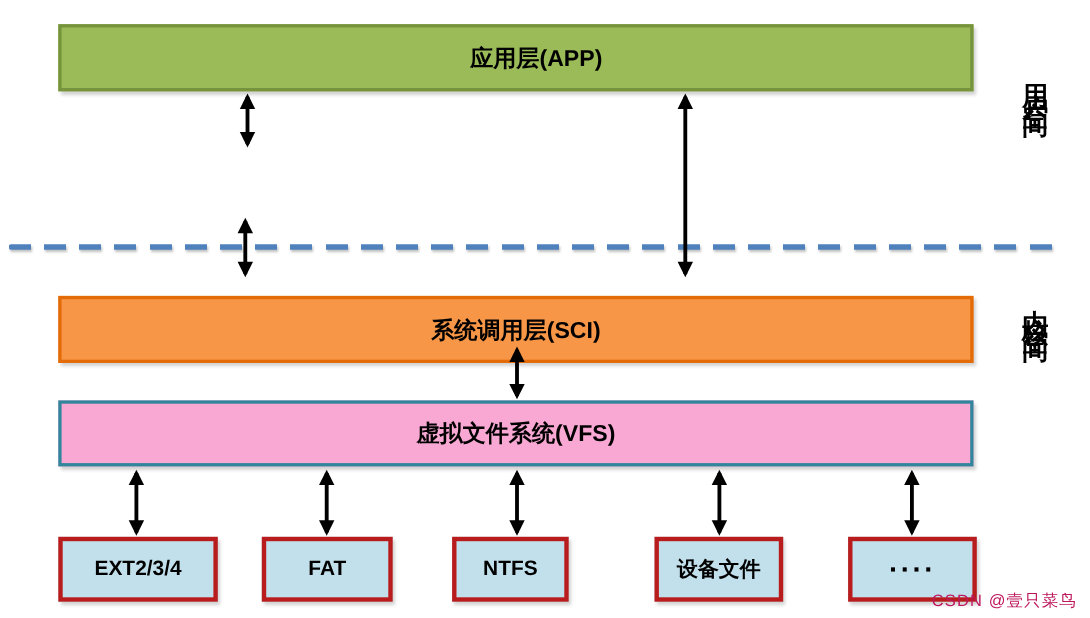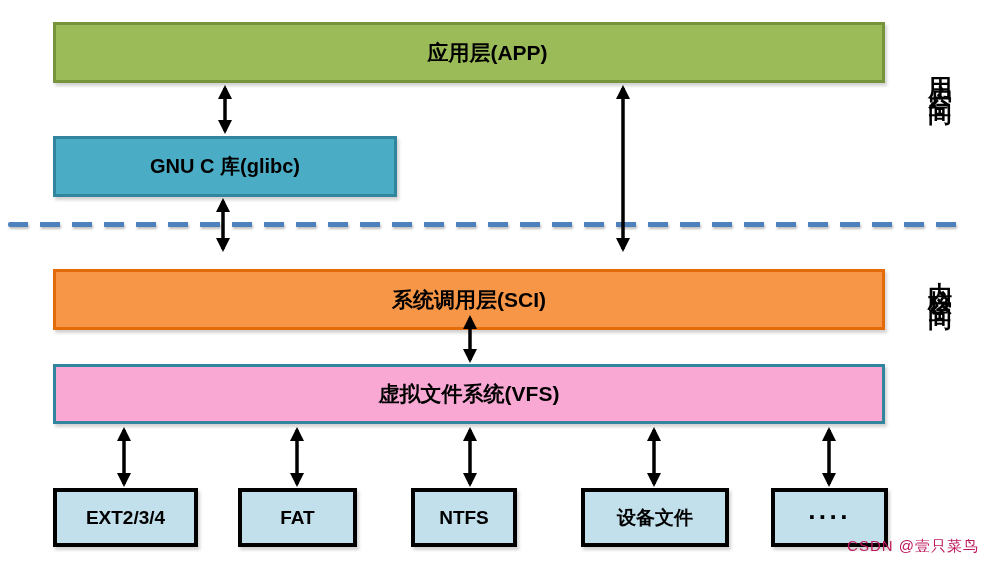--- a/index.html
+++ b/index.html
@@ -27,27 +27,27 @@
     box-shadow: 2px 3px 3px rgba(0,0,0,0.18);
   }
   .layer-wide { left: 53px; width: 832px; height: 61px; font-size: 21px; }
   .box-app   { top: 22px;  background: #9BBB59; border: 3px solid #77933C; padding-left: 37px; }
   .box-glibc { top: 136px; left: 53px; width: 344px; height: 61px;
                background: #4BACC6; border: 3px solid #31859C; font-size: 20px; }
   .box-sci   { top: 253px; background: #F79646; border: 3px solid #E36C09; margin-top: 16px; }
   .box-vfs   { top: 364px; height: 60px; background: #f9a8d4; border: 3px solid #31859C; }
   .fs-box {
     top: 488px; height: 59px;
-    background: #C2E0EB; border: 4px solid #000000;
+    background: #C2E0EB; border: 4px solid #b91c1c;
     font-size: 19px;
   }
   .fs-ext  { left: 53px;  width: 145px; }
   .fs-fat  { left: 238px; width: 119px; }
   .fs-ntfs { left: 411px; width: 106px; }
-  .fs-dev  { left: 581px; width: 148px; }
+  .fs-dev  { left: 595px; width: 117px; }
   .fs-more { left: 771px; width: 117px; font-size: 26px; letter-spacing: 2px; }
   .dashed-line {
     position: absolute;
     left: 8px; top: 222px;
     width: 956px; height: 5px;
     background: repeating-linear-gradient(90deg,
       #4F81BD 0px, #4F81BD 20px,
       transparent 20px, transparent 32px);
     border-radius: 2px;
     filter: drop-shadow(1px 2px 1px rgba(0,0,0,0.25));
@@ -81,23 +81,20 @@
 </style>
 </head>
 <body>
 
 <div class="stage">
 
   <div class="box layer-wide box-app">
     <span>应用层(APP)</span>
   </div>
 
-  <div class="box box-glibc">
-    <span>GNU C 库(glibc)</span>
-  </div>
 
   <div class="dashed-line"></div>
 
   <div class="box layer-wide box-sci">
     <span>系统调用层(SCI)</span>
   </div>
 
   <div class="box layer-wide box-vfs">
     <span>虚拟文件系统(VFS)</span>
   </div>

